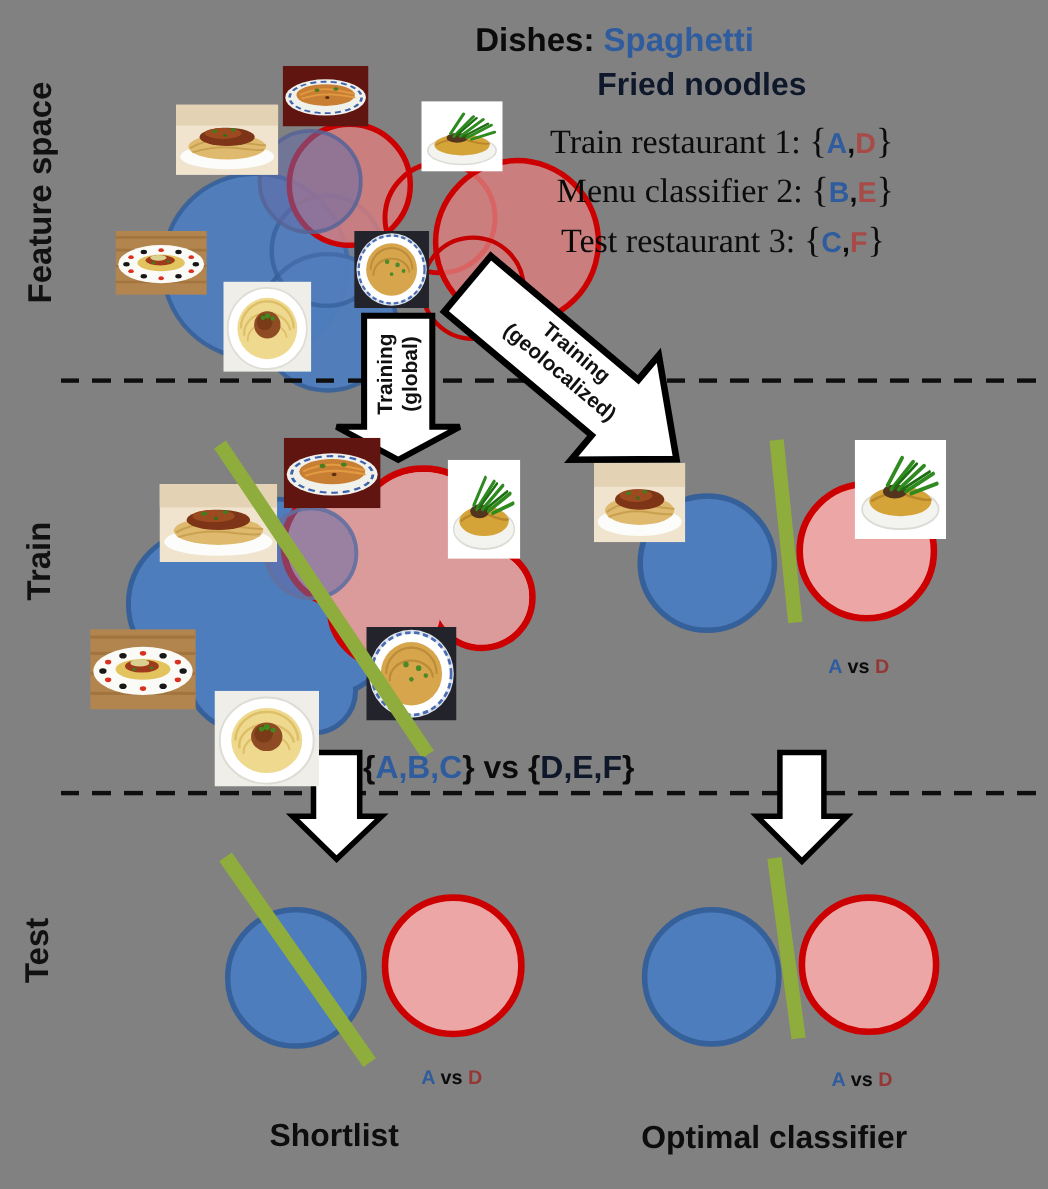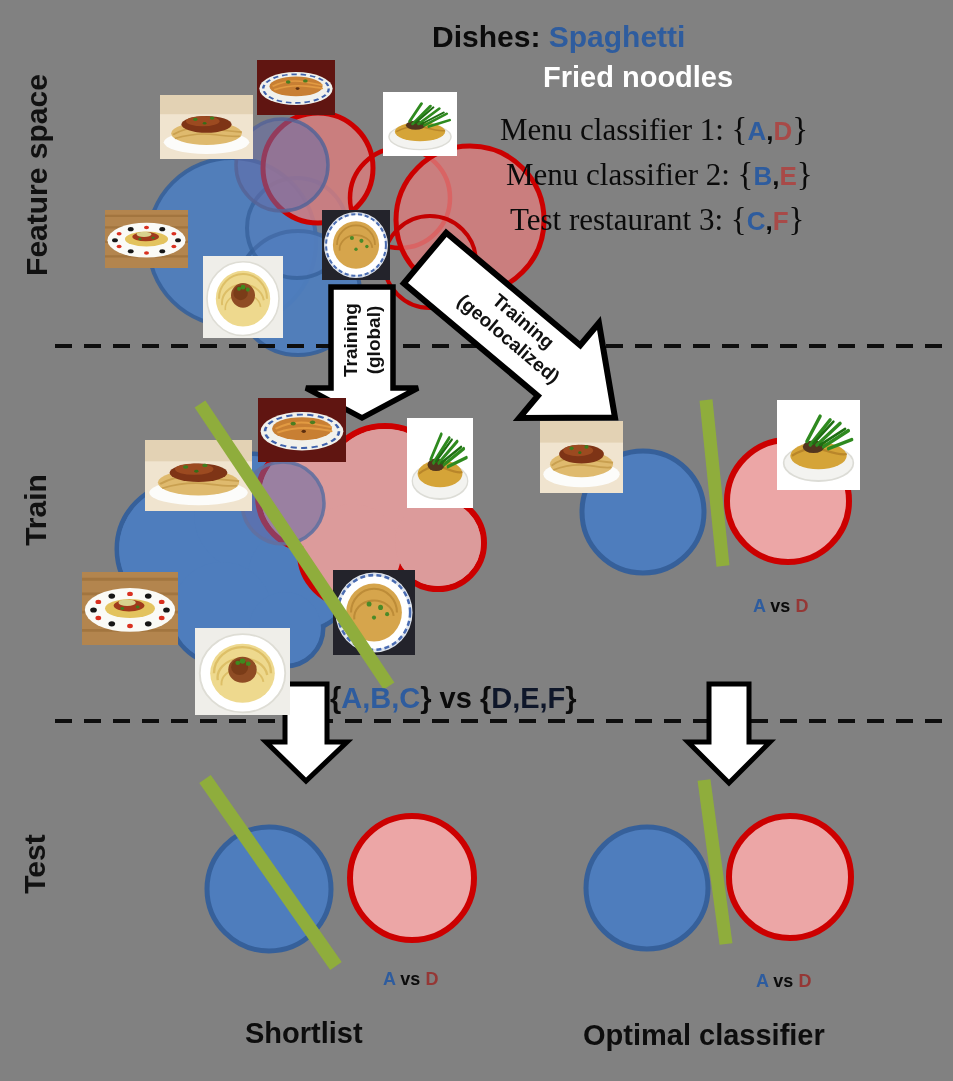--- a/index.html
+++ b/index.html
@@ -3,21 +3,21 @@
 <meta charset="utf-8">
 <style>
   html,body{margin:0;padding:0;background:#565656;}
   .stage{position:relative;width:953px;height:1081px;background:#818181;overflow:hidden;
          font-family:"Liberation Sans",sans-serif;}
   .layer{position:absolute;left:0;top:0;width:953px;height:1081px;pointer-events:none;}
   .abs{position:absolute;white-space:nowrap;}
   
   .t-black{color:#0b0b0b;}
   .t-blue{color:#2E5C9E;}
-  .t-redbright{color:#ffffff;}
+  .t-redbright{color:#0f172a;}
   .t-redletter{color:#0f172a;}
   .t-redmuted{color:#A84A48;}
   .t-ddark{color:#953735;}
   .hdr{font-size:30px;font-weight:700;}
   .menu-line{font-family:"Liberation Serif",serif;font-size:31px;color:#0b0b0b;}
   .menu-letter{font-family:"Liberation Sans",sans-serif;font-size:26px;font-weight:700;}
   .menu-brace{font-family:"Liberation Serif",serif;font-size:33px;}
   .side-label{font-size:30px;font-weight:600;color:#111;
               transform:translate(-50%,-50%) rotate(-90deg);}
   .vs-big{font-size:29px;font-weight:700;}
@@ -256,21 +256,21 @@
     <line x1="704" y1="780" x2="726" y2="944" stroke="#8FAD3C" stroke-width="13"></line>
   </svg>
 
   <div class="abs hdr z6" style="left:432px;top:20px">
     <span class="t-black">Dishes:</span>
     <span class="t-blue">Spaghetti</span>
   </div>
   <div class="abs hdr t-redbright z6" style="left:543px;top:61px;font-size:29px">Fried noodles</div>
 
   <div class="abs menu-line z6" style="left:500px;top:111px">
-    <span>Menu classifier 1:  </span><span class="menu-brace">{</span><span class="menu-letter t-blue">A</span><span class="menu-letter t-black">,</span><span class="menu-letter t-redmuted">D</span><span class="menu-brace">}</span>
+    <span>Train restaurant 1:  </span><span class="menu-brace">{</span><span class="menu-letter t-blue">A</span><span class="menu-letter t-black">,</span><span class="menu-letter t-redmuted">D</span><span class="menu-brace">}</span>
   </div>
   <div class="abs menu-line z6" style="left:506px;top:156px">
     <span>Menu classifier 2:  </span><span class="menu-brace">{</span><span class="menu-letter t-blue">B</span><span class="menu-letter t-black">,</span><span class="menu-letter t-redmuted">E</span><span class="menu-brace">}</span>
   </div>
   <div class="abs menu-line z6" style="left:510px;top:201px">
     <span>Test restaurant 3:  </span><span class="menu-brace">{</span><span class="menu-letter t-blue">C</span><span class="menu-letter t-black">,</span><span class="menu-letter t-redmuted">F</span><span class="menu-brace">}</span>
   </div>
 
   <div class="abs side-label z6" style="left:37px;top:175px">Feature space</div>
   <div class="abs side-label z6" style="left:36px;top:510px">Train</div>

